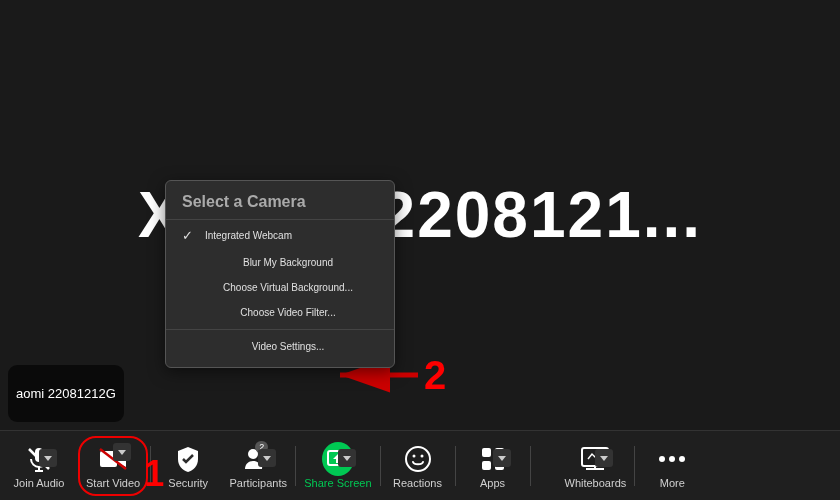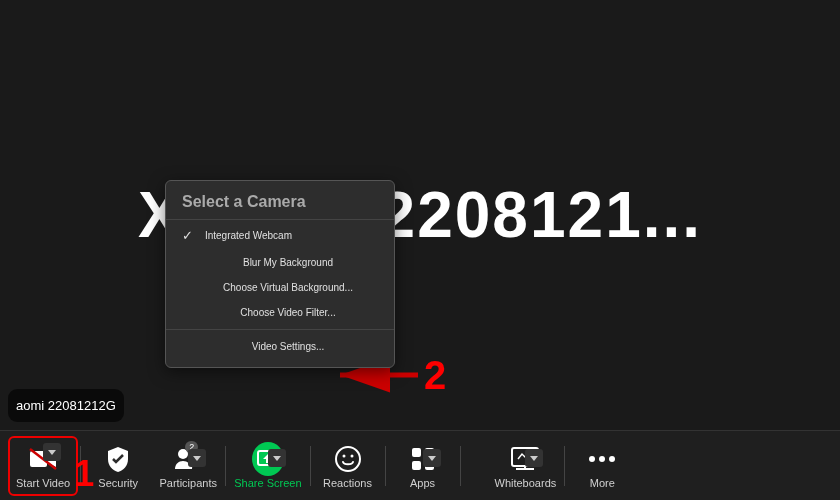--- a/index.html
+++ b/index.html
@@ -31,21 +31,21 @@
     }
 
     
     .participant-badge {
       position: absolute;
       bottom: 8px;
       left: 8px;
       background: rgba(0,0,0,0.6);
       color: white;
       font-size: 13px;
-      padding: 9px 8px;
+      padding: 21px 8px;
       border-radius: 9px;
     }
 
     
     .arrow-annotation {
       position: absolute;
       right: 340px;
       top: 270px;
       display: flex;
       align-items: center;
@@ -125,21 +125,21 @@
       height: 60px;
       cursor: pointer;
       border-radius: 6px;
       padding: 4px 6px;
       position: relative;
       color: white;
     }
 
     .toolbar-item.highlighted {
       border: 2px solid #e00;
-      border-radius: 6px;
+      border-radius: 18px;
       text-align: center;
     }
 
     .toolbar-item .icon-wrap {
       width: 32px;
       height: 32px;
       display: flex;
       align-items: center;
       justify-content: center;
       position: relative;
@@ -249,20 +249,37 @@
     <span>Choose Video Filter...</span>
   </div>
   <hr class="context-menu-divider">
   <div class="context-menu-item indent">
     <span>Video Settings...</span>
   </div>
 </div>
 
 <div class="toolbar">
 
+  <div class="toolbar-item" style="position:relative;">
+    <div class="icon-wrap">
+      <svg width="26" height="26" viewBox="0 0 26 26" fill="none">
+        <rect x="9" y="2" width="8" height="14" rx="4" fill="white"></rect>
+        <path d="M5 13a8 8 0 0016 0" stroke="white" stroke-width="2" fill="none"></path>
+        <line x1="13" y1="21" x2="13" y2="25" stroke="white" stroke-width="2"></line>
+        <line x1="9" y1="25" x2="17" y2="25" stroke="white" stroke-width="2"></line>
+        <line x1="3" y1="3" x2="23" y2="23" stroke="white" stroke-width="2.5"></line>
+      </svg>
+      <div class="caret-btn">
+        <svg width="8" height="8" viewBox="0 0 8 8">
+            <polygon points="0,2 8,2 4,7" fill="#ccc"></polygon>
+          </svg>
+      </div>
+    </div>
+    <span class="label">Join Audio</span>
+  </div>
 
   <div class="toolbar-item highlighted" style="position:relative; margin-left:4px;">
     <div class="icon-wrap">
       <svg width="28" height="22" viewBox="0 0 28 22" fill="none">
         <rect x="1" y="3" width="17" height="16" rx="2" fill="white"></rect>
         <polygon points="19,7 27,3 27,19 19,15" fill="white"></polygon>
         <line x1="1" y1="1" x2="27" y2="21" stroke="#cc0000" stroke-width="2.5"></line>
       </svg>
       <div class="caret-btn" style="right:-2px;top:0px;">
         <svg width="8" height="8" viewBox="0 0 8 8">

